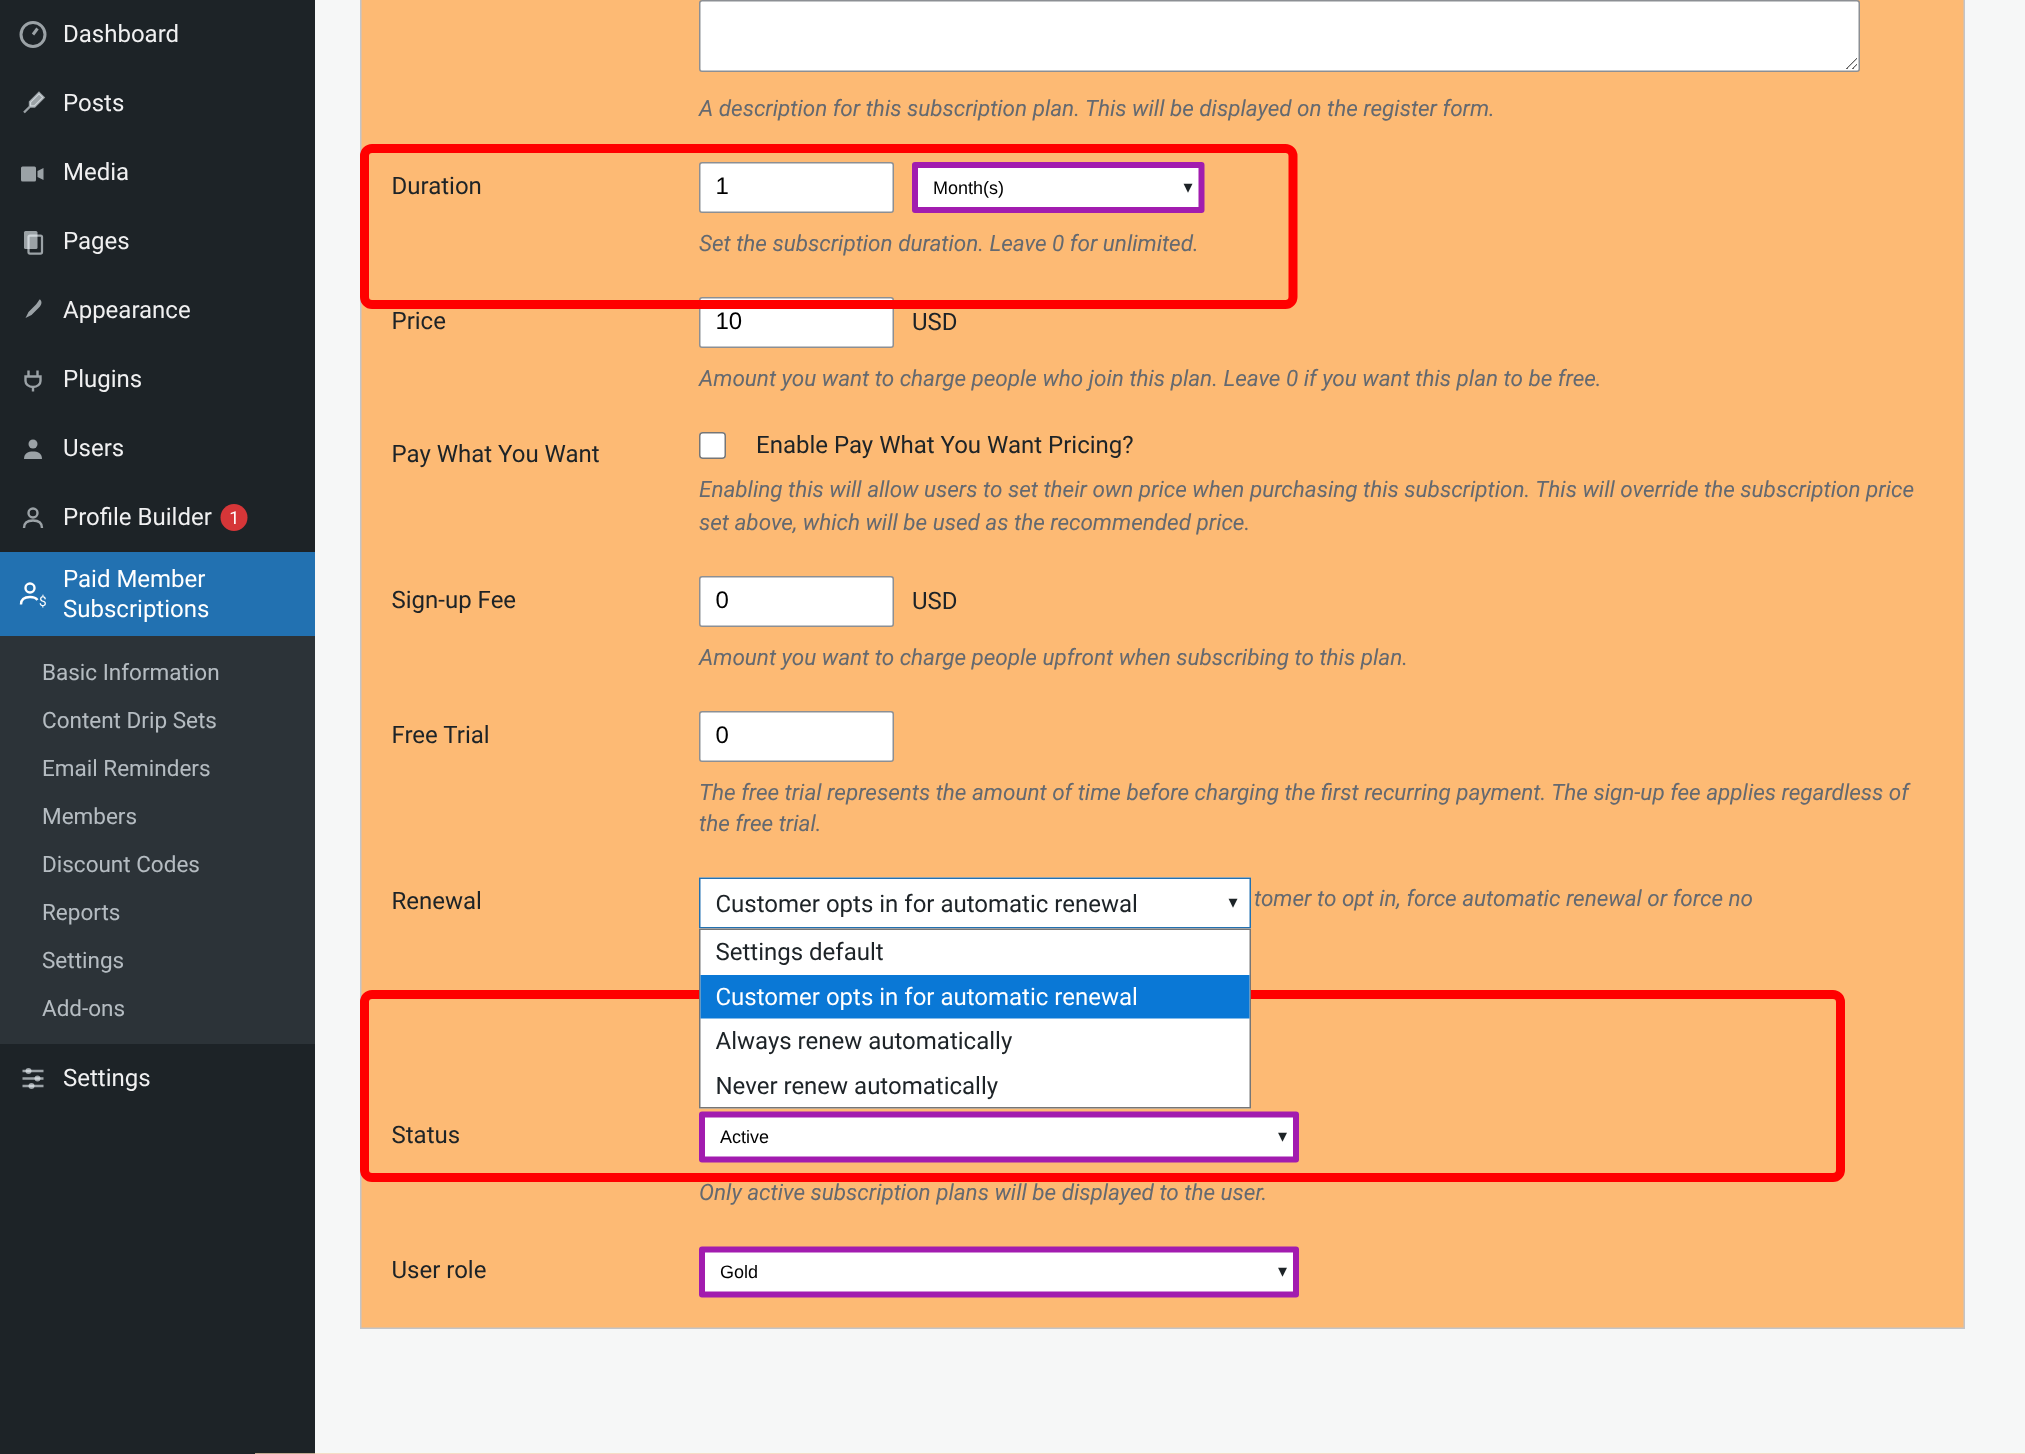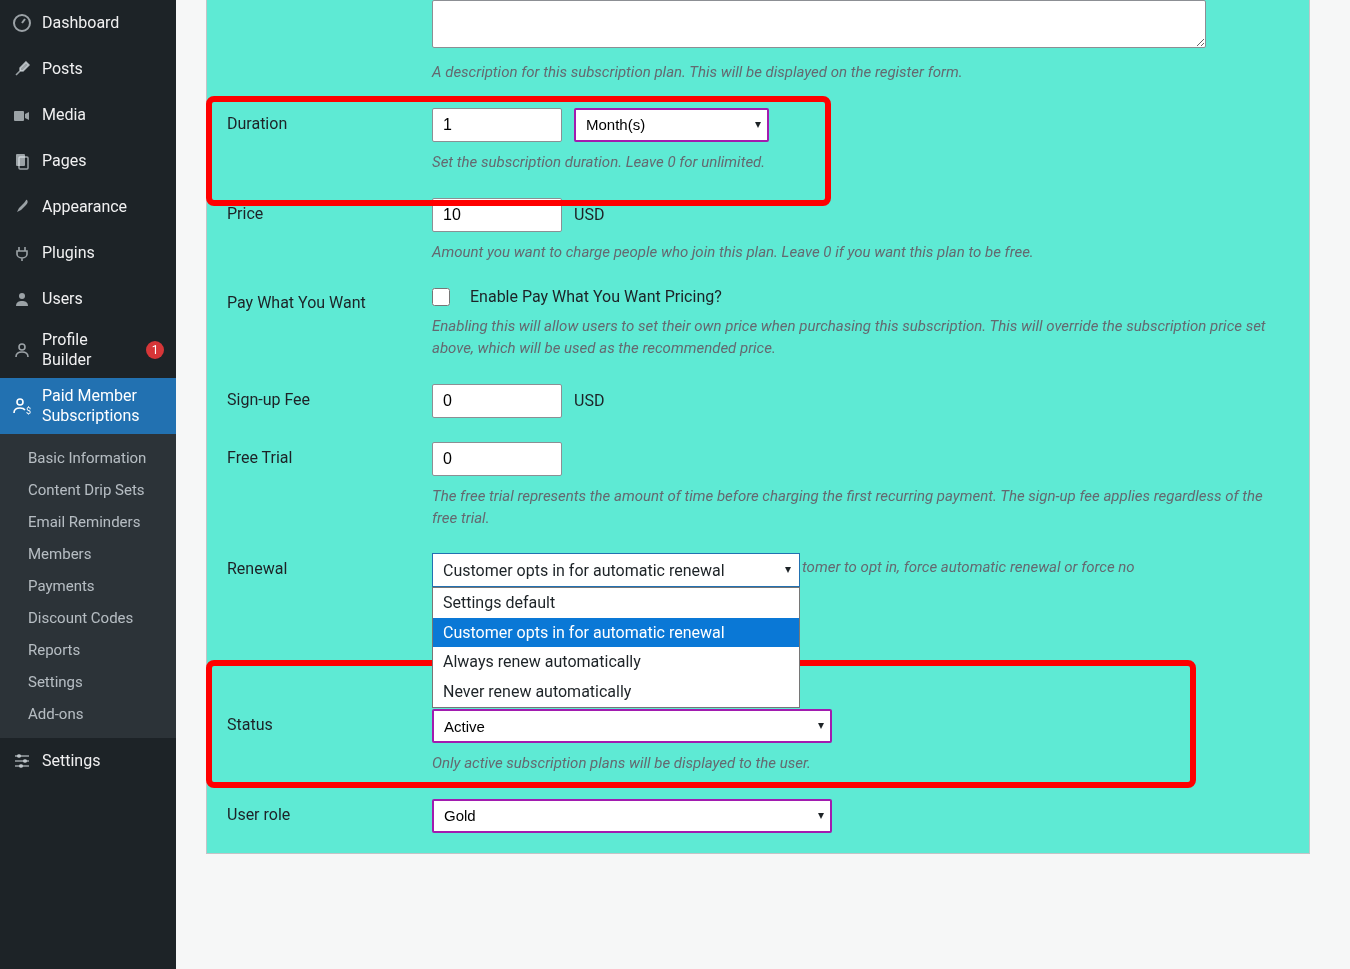--- a/index.html
+++ b/index.html
@@ -9,21 +9,21 @@
   color: #1d2327;
   background: #f0f0f1;
   width: 1350px;
   height: 969px;
   overflow: hidden;
   display: flex;
 }
 
 
 .sidebar {
-  width: 176px;
+  width: 210px;
   background: #1d2327;
   color: #f0f0f1;
   height: 100%;
   flex-shrink: 0;
 }
 .sidebar-item {
   display: flex;
   align-items: center;
   padding: 8px 12px;
   color: #f0f0f1;
@@ -89,21 +89,21 @@
 
 
 .content {
   flex: 1;
   background: #f6f7f7;
   height: 100%;
   overflow: hidden;
   position: relative;
 }
 .panel {
-  background: #5eead4;
+  background: #fdba74;
   margin: 0 40px 0 30px;
   padding: 0 20px 20px 20px;
   border: 1px solid #c3c4c7;
   border-top: none;
   position: relative;
 }
 .field-row {
   display: flex;
   align-items: flex-start;
   padding-top: 24px;
@@ -134,24 +134,24 @@
 input[type=text] {
   border: 1px solid #8c8f94;
   background: #fff;
   padding: 4px 10px;
   font-size: 16px;
   width: 130px;
   height: 34px;
   border-radius: 2px;
 }
 select {
-  border: 2px solid #a21caf;
+  border: 4px solid #a21caf;
   background: #fff;
   padding: 4px 28px 4px 10px;
-  font-size: 15px;
+  font-size: 12px;
   height: 34px;
   border-radius: 2px;
   appearance: none;
   -webkit-appearance: none;
   background-image: none;
   position: relative;
 }
 .select-wrap {
   position: relative;
   display: inline-block;
@@ -312,21 +312,20 @@
           <text x="14" y="18" font-size="9" fill="currentColor">$</text>
         </svg>
       </span>
     <span class="sidebar-label">Paid Member Subscriptions</span>
   </div>
   <div class="sub-items">
     <div class="sub-item">Basic Information</div>
     <div class="sub-item">Content Drip Sets</div>
     <div class="sub-item">Email Reminders</div>
     <div class="sub-item">Members</div>
-    <div class="sub-item">Payments</div>
     <div class="sub-item">Discount Codes</div>
     <div class="sub-item">Reports</div>
     <div class="sub-item">Settings</div>
     <div class="sub-item">Add-ons</div>
   </div>
   <div class="sidebar-item">
     <span class="sidebar-icon">
         <svg viewBox="0 0 20 20" width="20" height="20" fill="currentColor">
           <path d="M3 5 L17 5 M3 10 L17 10 M3 15 L17 15" stroke="currentColor" stroke-width="1.6"></path>
           <circle cx="7" cy="5" r="2"></circle>
@@ -382,20 +381,21 @@
       </div>
     </div>
 
     <div class="field-row">
       <div class="field-label">Sign-up Fee</div>
       <div class="field-body">
         <div class="field-controls">
           <input type="text" value="0" style="">
           <span class="currency">USD</span>
         </div>
+        <div class="help">Amount you want to charge people upfront when subscribing to this plan.</div>
       </div>
     </div>
 
     <div class="field-row">
       <div class="field-label">Free Trial</div>
       <div class="field-body">
         <div class="field-controls">
           <input type="text" value="0" style="">
         </div>
         <div class="help">The free trial represents the amount of time before charging the first recurring payment. The sign-up fee applies regardless of the free trial.</div>

